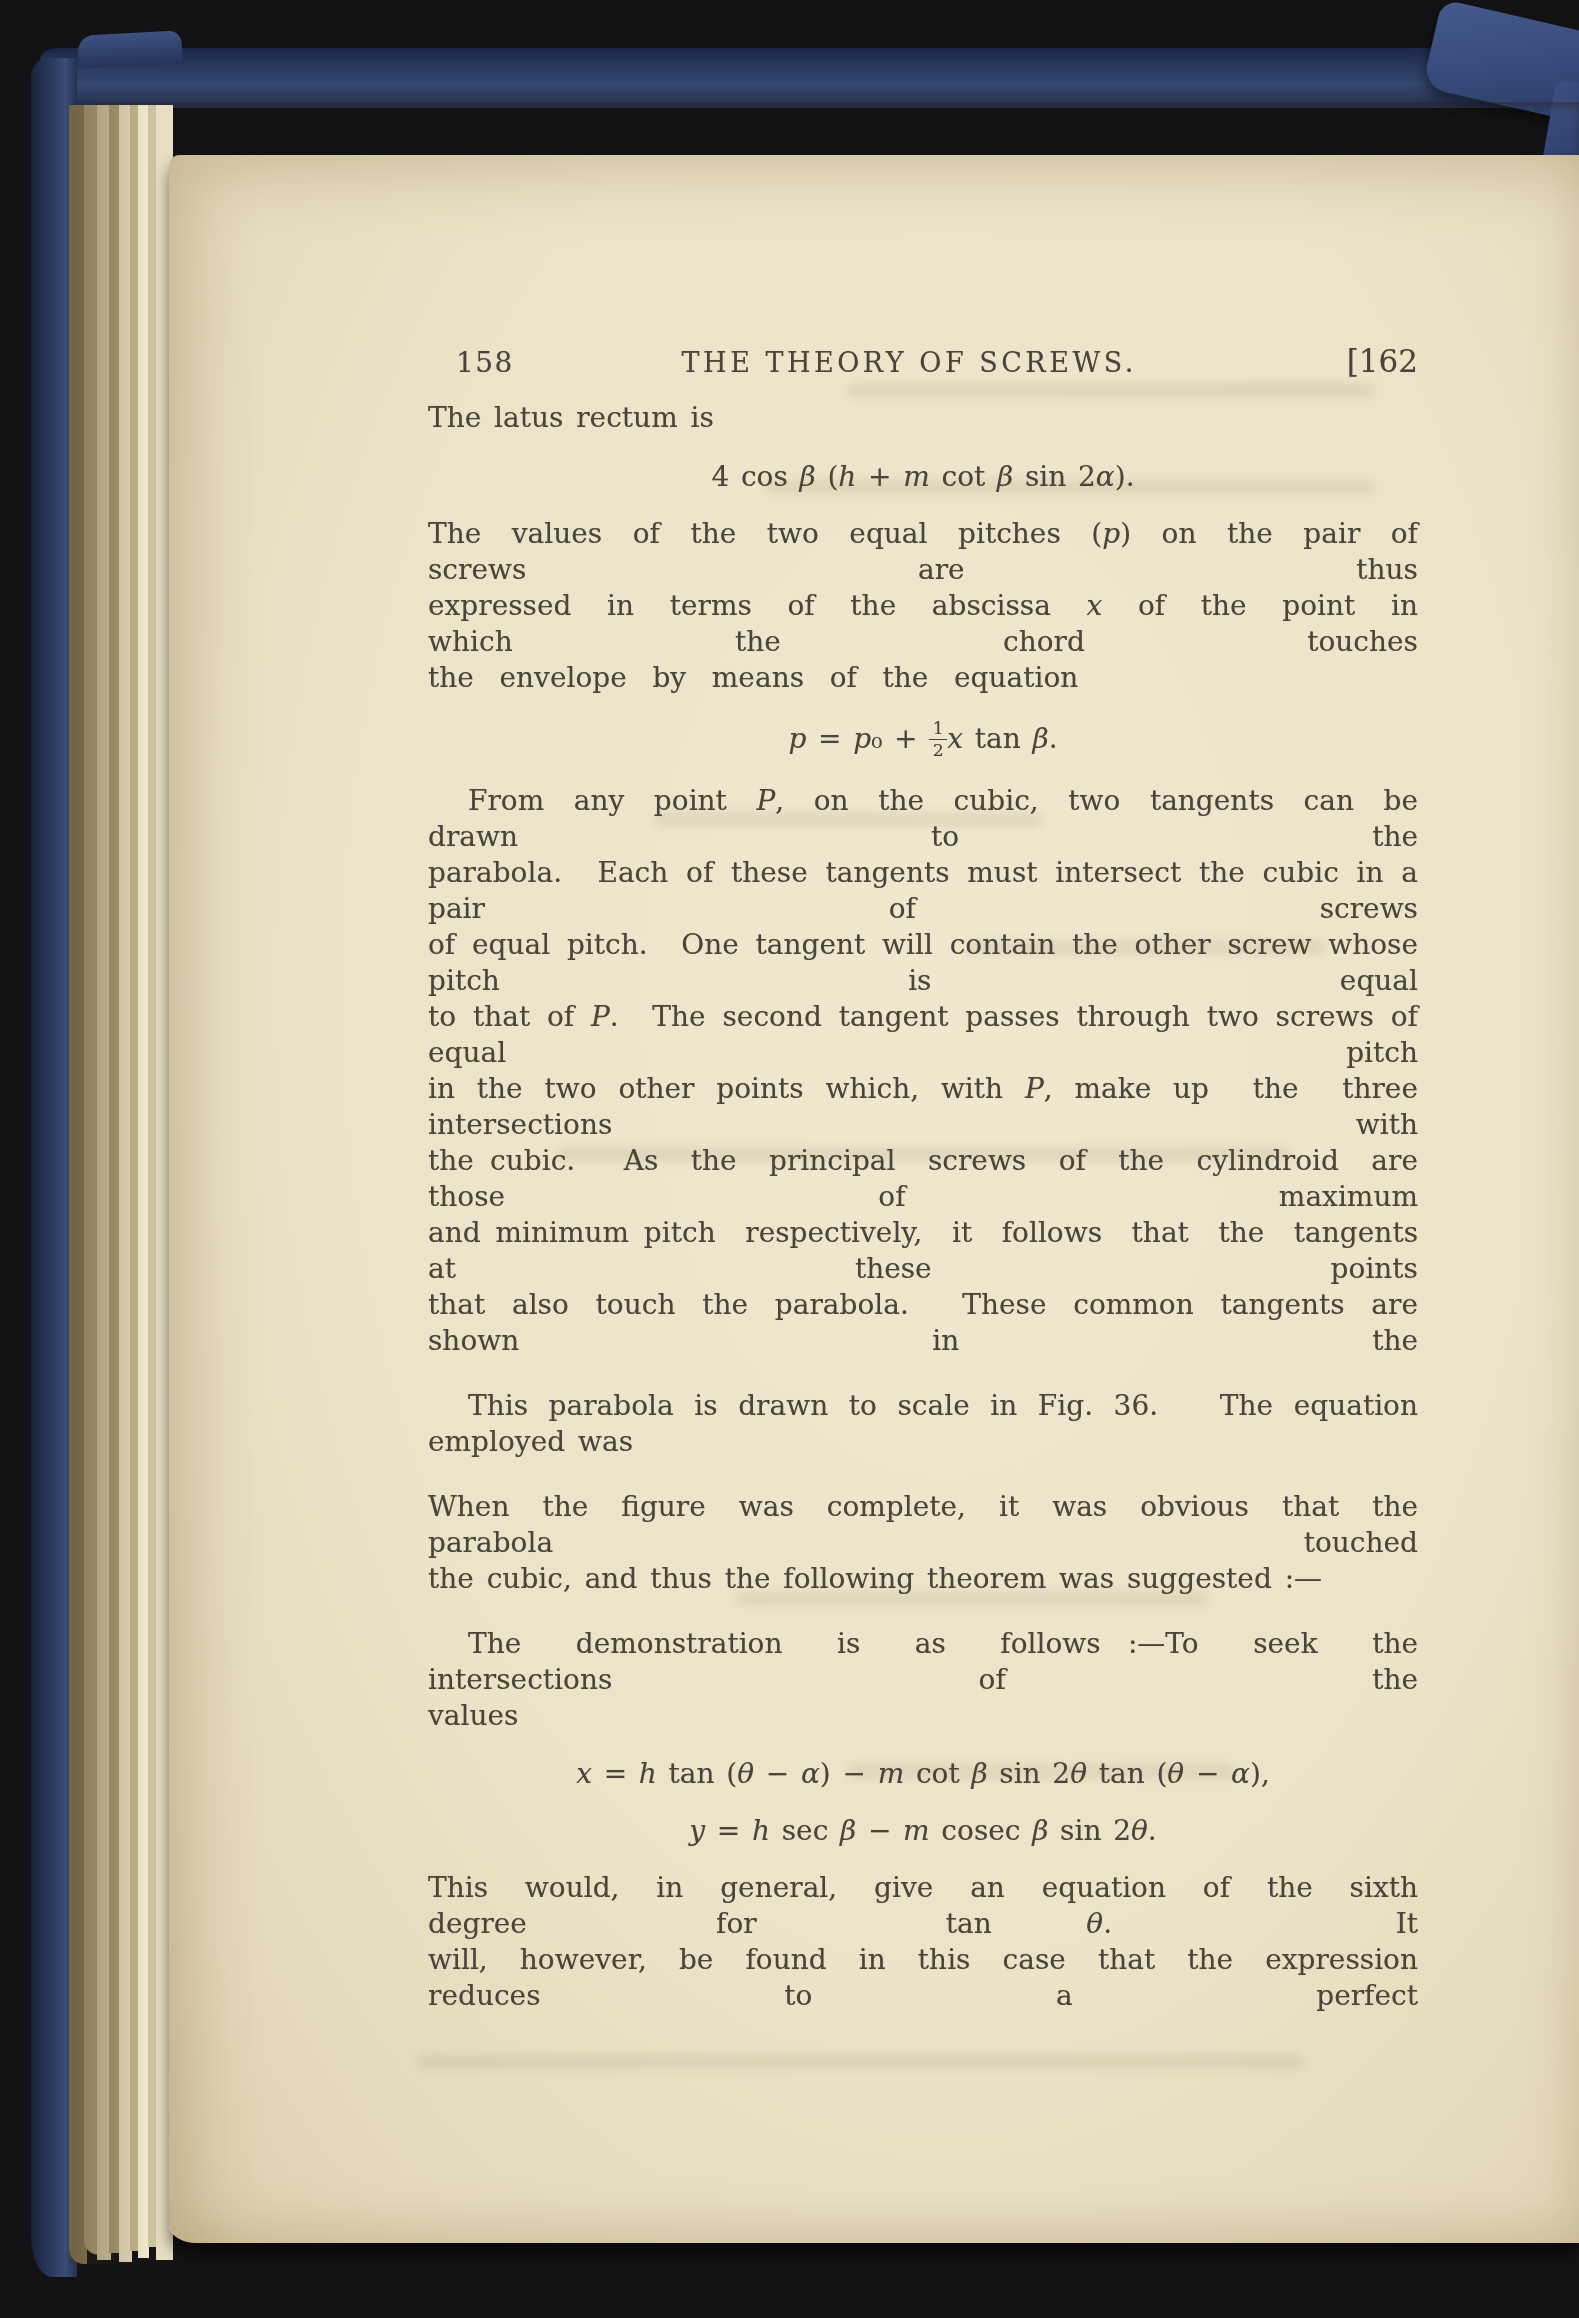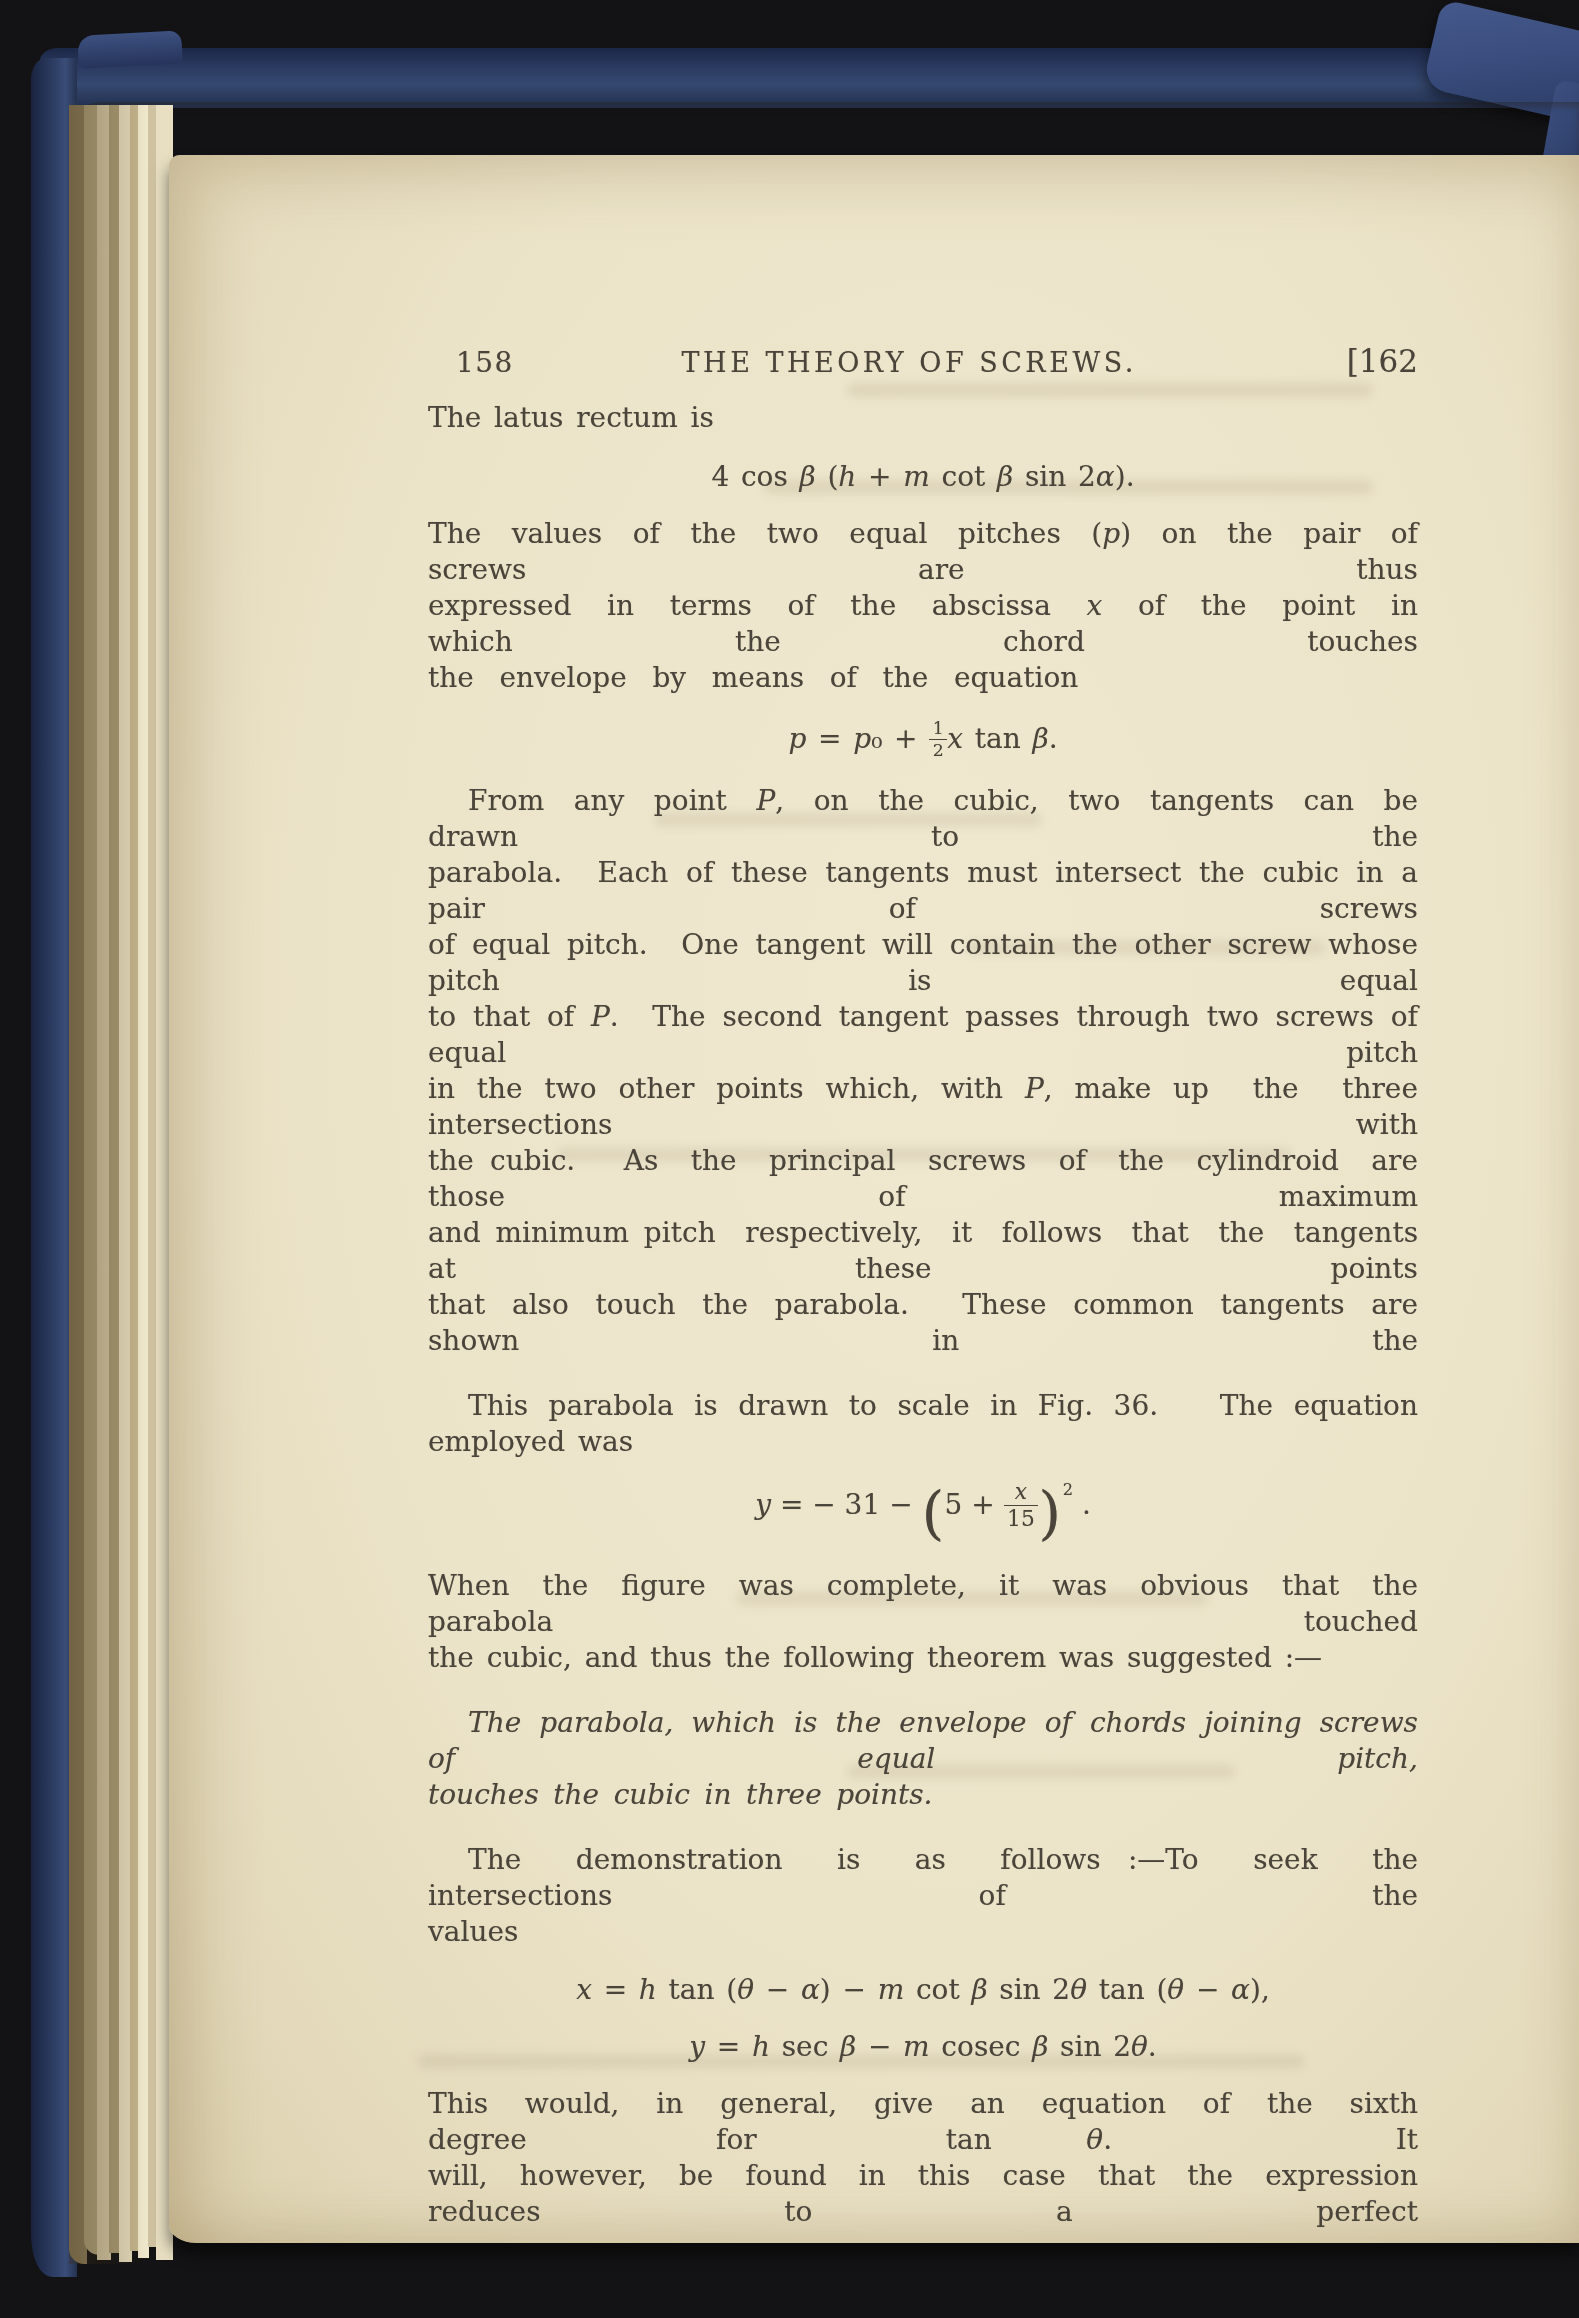--- a/index.html
+++ b/index.html
@@ -174,28 +174,23 @@
             <div class="line">of equal pitch.  One tangent will contain the other screw whose pitch is equal</div>
             <div class="line">to that of <i>P</i>.  The second tangent passes through two screws of  equal  pitch</div>
             <div class="line">in the two other points which, with <i>P</i>, make up  the  three  intersections  with</div>
             <div class="line">the cubic.   As  the  principal  screws  of  the  cylindroid  are  those  of  maximum</div>
             <div class="line">and minimum pitch  respectively,  it  follows  that  the  tangents  at  these  points</div>
             <div class="line">that  also  touch  the  parabola.    These  common  tangents  are  shown  in  the</div>
           </div>
           <div class="para">
             <div class="line last indent">This parabola is drawn to scale in Fig. 36.   The equation employed was</div>
           </div>
-          <div class="formula-big"><i>y</i> = − 31 − <span class="bigp">(</span>5 + <span class="frac frac-lg"><span class="num"><i>x</i></span><span class="den">15</span></span><span class="bigp">)</span><span class="fsup">2</span> .</div>
           <div class="para">
             <div class="line">When  the  figure  was  complete,  it  was  obvious  that  the  parabola  touched</div>
             <div class="line last">the cubic, and thus the following theorem was suggested :—</div>
-          </div>
-          <div class="para theorem">
-            <div class="line indent">The parabola, which is the envelope of chords joining screws of equal pitch,</div>
-            <div class="line last">touches the cubic in three points.</div>
           </div>
           <div class="para">
             <div class="line indent">The  demonstration  is  as  follows :—To  seek  the  intersections  of  the</div>
             <div class="line last">values</div>
           </div>
           <div class="formula"><i>x</i> = <i>h</i> tan (<i>θ</i> − <i>α</i>) − <i>m</i> cot <i>β</i> sin 2<i>θ</i> tan (<i>θ</i> − <i>α</i>),</div>
           <div class="formula"><i>y</i> = <i>h</i> sec <i>β</i> − <i>m</i> cosec <i>β</i> sin 2<i>θ</i>.</div>
           <div class="para">
             <div class="line">This  would,  in  general,  give  an  equation  of  the  sixth  degree  for  tan <i>θ</i>.   It</div>
             <div class="line">will,  however,  be  found  in  this  case  that  the  expression  reduces  to  a  perfect</div>

